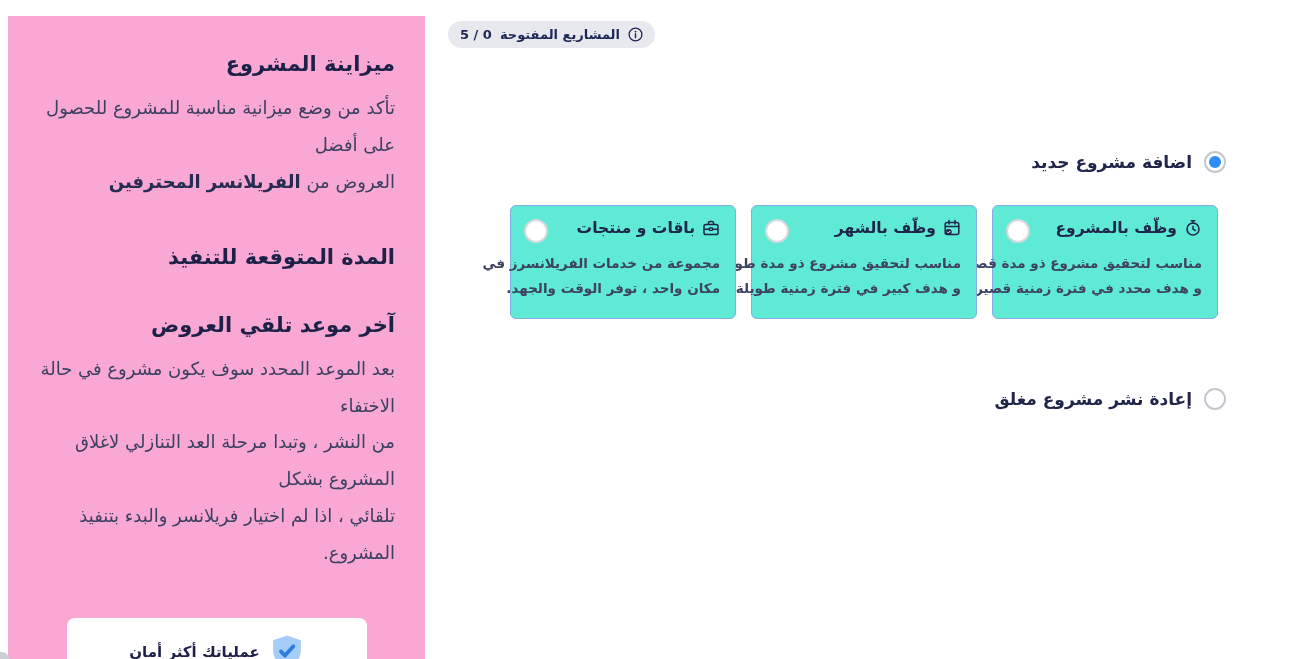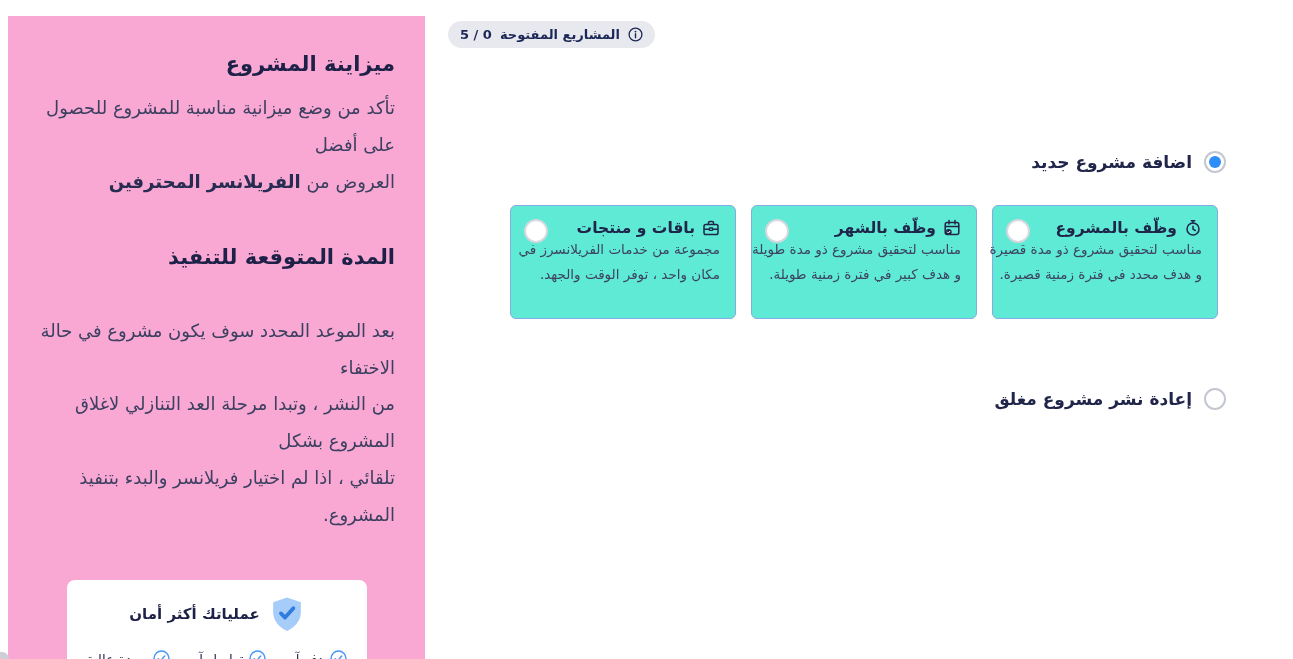--- a/index.html
+++ b/index.html
@@ -82,39 +82,40 @@
     cursor:pointer;
   }
   .card-radio {
     position:absolute; top:13px; left:13px; width:24px; height:24px;
     border:2px solid #d5d8de; border-radius:50%; background:#fff;
   }
   .card-title {
     display:flex; direction:rtl; align-items:center; gap:7px;
     font-size:15.5px; font-weight:700; color:#20254a;
   }
-  .card-desc { margin-top:0; font-size:13.5px; line-height:1.85; color:#3d4361; }
+  .card-desc { margin-top:14px; font-size:13.5px; line-height:1.85; color:#3d4361;font-weight:bold; }
   .card-desc div { white-space:nowrap; }
 </style>
 </head>
 <body>
 
 <aside class="sidebar">
 
   <section class="sec">
     <h2>ميزاينة المشروع</h2>
     <p><span>تأكد من وضع ميزانية مناسبة للمشروع للحصول على أفضل</span><br>
       <span>العروض من </span><span class="bold-inline">الفريلانسر المحترفين</span></p>
   </section>
 
   <section class="sec">
     <h2>المدة المتوقعة للتنفيذ</h2>
   </section>
 
   <section class="sec">
+    <h2>آخر موعد تلقي العروض</h2>
     <p><span>بعد الموعد المحدد سوف يكون مشروع في حالة الاختفاء</span><br>
       <span>من النشر ، وتبدا مرحلة العد التنازلي لاغلاق المشروع بشكل</span><br>
       <span>تلقائي ، اذا لم اختيار فريلانسر والبدء بتنفيذ المشروع.</span></p>
   </section>
 
   <div class="safe-card">
     <div class="safe-title-row">
       <span style="display:flex;">
         <svg width="34" height="36" viewBox="0 0 24 26">
           <path d="M12 1l10 3.5v7c0 6.6-4.4 11.2-10 13.7C6.4 22.7 2 18.1 2 11.5v-7L12 1z" fill="#a6ccf9"></path>

